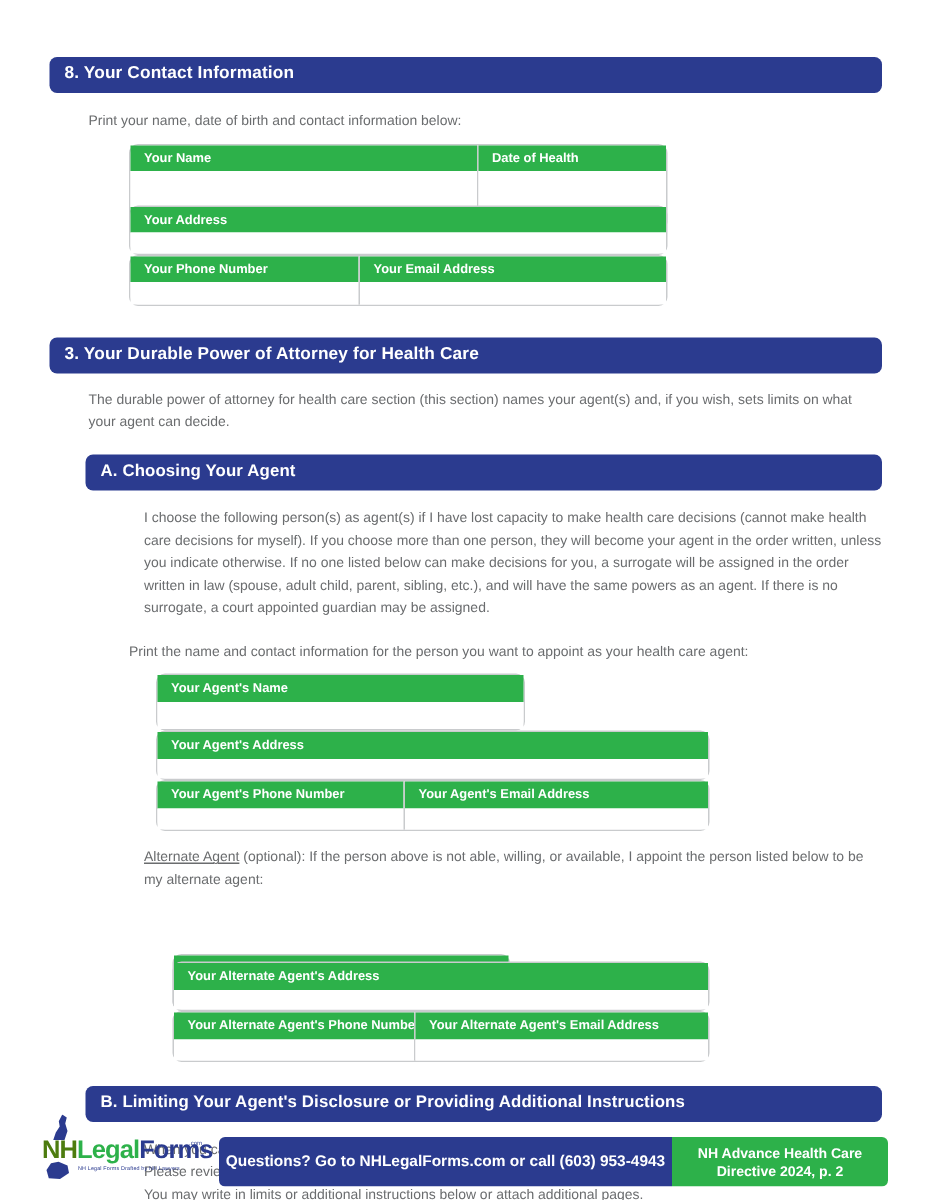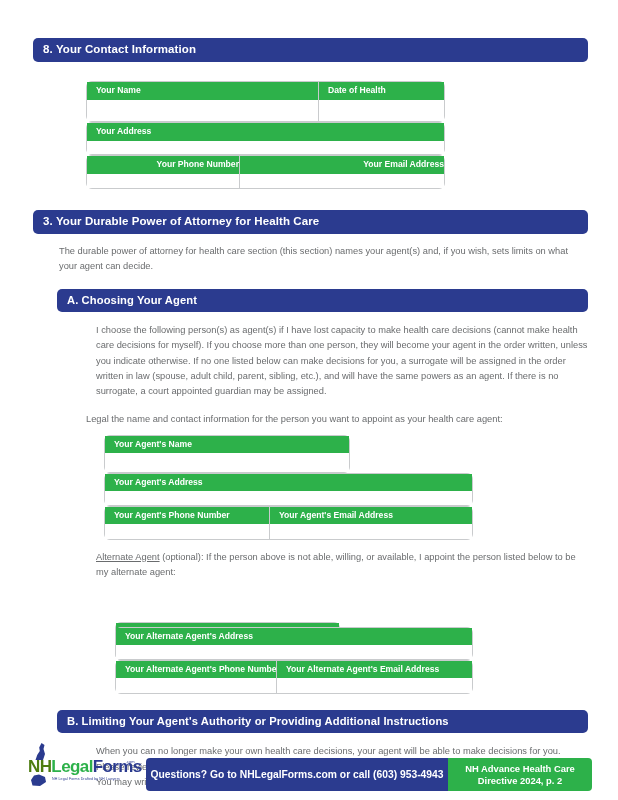--- a/index.html
+++ b/index.html
@@ -168,46 +168,47 @@
 </style>
 </head>
 <body>
 
 <div class="page">
 
   <div style="height:38px"></div>
   <div class="section-bar level1">8. Your Contact Information</div>
 
   <div style="height:11px"></div>
+  <div class="caption">Print your name, date of birth and contact information below:</div>
 
   <div style="height:8px"></div>
   <div style="position:relative;height:105px;">
 
-    <div class="tbl-box" style="position:absolute;left:86px;top:0;width:359px;height:41px;">
+    <div class="tbl-box" style="position:absolute;left:86px;top:0;width:359px;height:58px;">
       <div style="display:flex;height:100%;">
         <div class="ft-cellwrap" style="width:231px;">
           <div class="ft-head">Your Name</div>
           <div class="ft-blank" style="flex:1"></div>
         </div>
         <div class="ft-cellwrap ft-divider-v" style="flex:1;">
           <div class="ft-head">Date of Health</div>
           <div class="ft-blank" style="flex:1"></div>
         </div>
       </div>
     </div>
 
     <div class="tbl-box" style="position:absolute;left:86px;top:41px;width:359px;height:33px;">
       <div class="ft-cellwrap" style="height:100%;">
         <div class="ft-head">Your Address</div>
         <div class="ft-blank" style="flex:1"></div>
       </div>
     </div>
 
     <div class="tbl-box" style="position:absolute;left:86px;top:74px;width:359px;height:34px;">
-      <div style="display:flex;height:100%;text-align:right;">
+      <div style="display:flex;height:100%;">
         <div class="ft-cellwrap" style="width:152px;">
           <div class="ft-head">Your Phone Number</div>
           <div class="ft-blank" style="flex:1"></div>
         </div>
         <div class="ft-cellwrap ft-divider-v" style="flex:1;">
           <div class="ft-head">Your Email Address</div>
           <div class="ft-blank" style="flex:1"></div>
         </div>
       </div>
     </div>
@@ -219,21 +220,21 @@
   <div style="height:10px"></div>
   <div class="body-text indent-intro">The durable power of attorney for health care section (this section) names your agent(s) and, if you wish, sets limits on what your agent can decide.</div>
 
   <div style="height:14px"></div>
   <div class="section-bar level2">A. Choosing Your Agent</div>
 
   <div style="height:11px"></div>
   <div class="body-text indent-more">I choose the following person(s) as agent(s) if I have lost capacity to make health care decisions (cannot make health care decisions for myself). If you choose more than one person, they will become your agent in the order written, unless you indicate otherwise. If no one listed below can make decisions for you, a surrogate will be assigned in the order written in law (spouse, adult child, parent, sibling, etc.), and will have the same powers as an agent. If there is no surrogate, a court appointed guardian may be assigned.</div>
 
   <div style="height:13px"></div>
-  <div class="caption deep">Legal the name and contact information for the person you want to appoint as your health care agent:</div>
+  <div class="caption deep">Print the name and contact information for the person you want to appoint as your health care agent:</div>
 
   <div style="height:8px"></div>
   <div style="position:relative;height:103px;">
 
     <div class="tbl-box" style="position:absolute;left:104px;top:0;width:246px;height:38px;">
       <div class="ft-cellwrap" style="height:100%;">
         <div class="ft-head">Your Agent's Name</div>
         <div class="ft-blank" style="flex:1"></div>
       </div>
     </div>
@@ -289,21 +290,21 @@
         </div>
         <div class="ft-cellwrap ft-divider-v" style="flex:1;">
           <div class="ft-head">Your Alternate Agent's Email Address</div>
           <div class="ft-blank" style="flex:1"></div>
         </div>
       </div>
     </div>
   </div>
 
   <div style="height:18px"></div>
-  <div class="section-bar level2">B. Limiting Your Agent's Authority or Providing Additional Instructions</div>
+  <div class="section-bar level2">B. Limiting Your Agent's Disclosure or Providing Additional Instructions</div>
 
   <div style="height:11px"></div>
   <div class="body-text indent-more">When you can no longer make your own health care decisions, your agent will be able to make decisions for you. Please review the Disclosure Statement (Section 1, above) for examples of how you may want to advise your agent. You may write in limits or additional instructions below or attach additional pages.</div>
 
   <div class="footer-row">
 
     <div class="logo-wrap">
       <svg class="logo-mark" viewBox="0 0 13 17">
         <path d="M7.5 0 L5.2 4.5 L5.8 8 L3.2 12 L1.5 17 L9 17 L11 11 L9.5 6 L10.5 2 Z" fill="#2b3b8f"></path>
       </svg>

